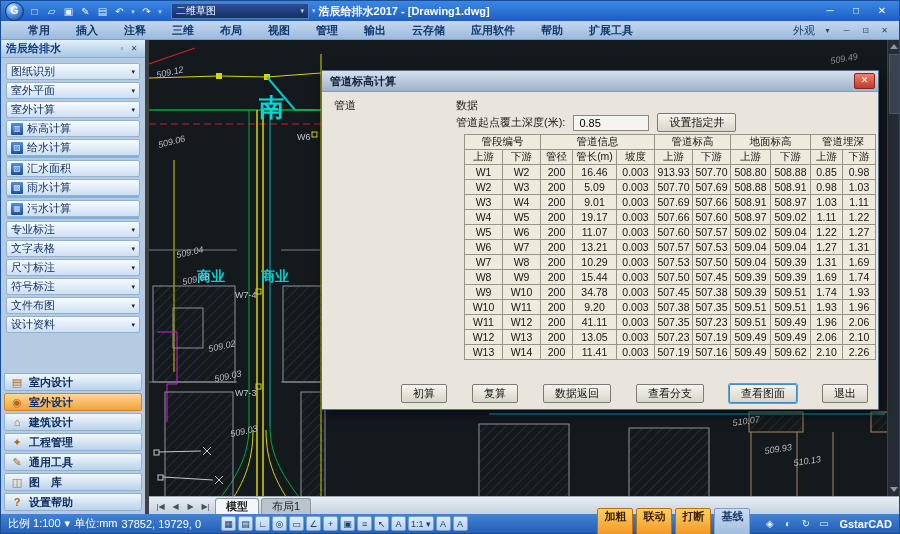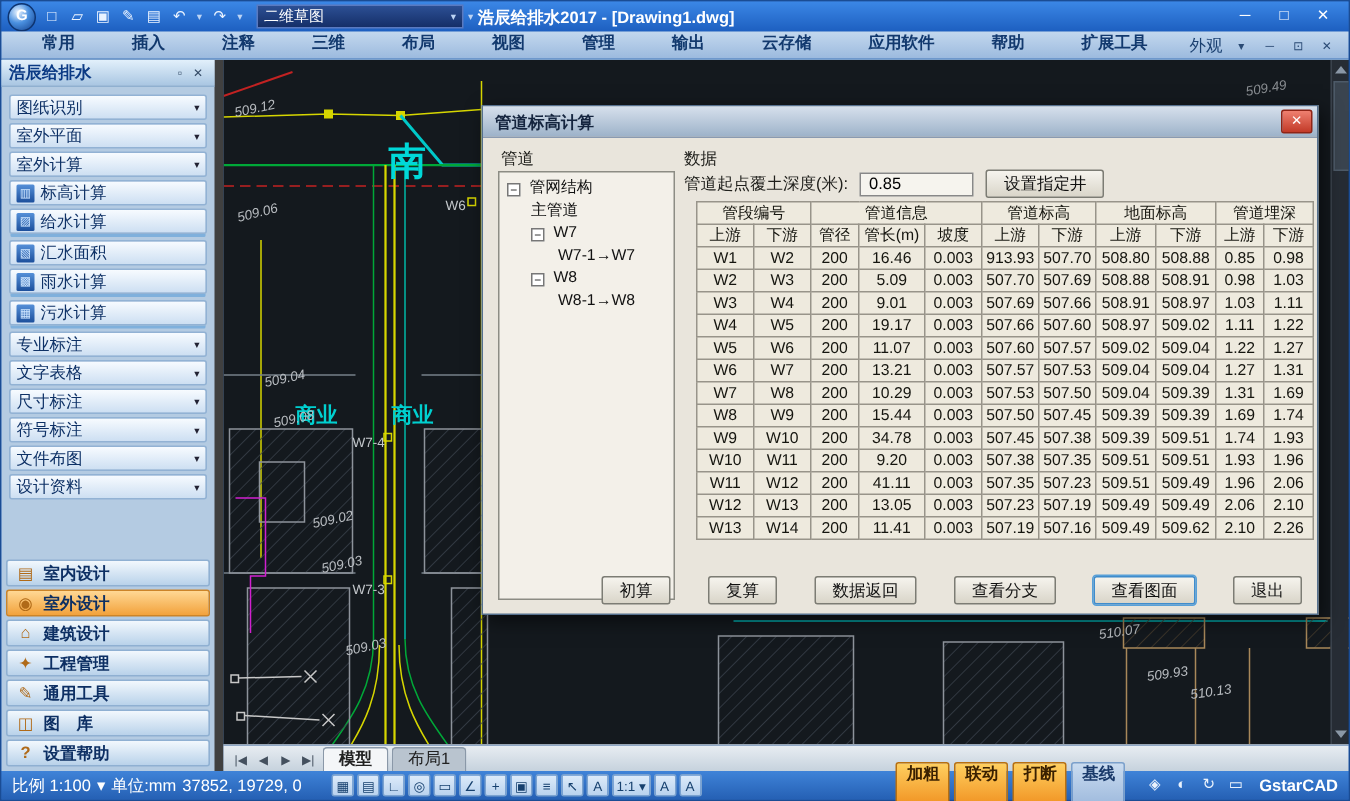--- a/index.html
+++ b/index.html
@@ -16,31 +16,31 @@
   .qat span{width:15px;height:15px;line-height:15px;text-align:center;font-size:10px;color:#eaf3ff;}
   .qat .sm{width:8px;font-size:7px;color:#bcd4f4;}
   .ws-combo{display:flex;align-items:center;width:128px;height:14px;margin-left:4px;padding:0 4px;
     background:linear-gradient(#2c4f94,#152f68);border:1px solid #5a7ac0;color:#fff;font-size:10px;}
   .ws-combo .arr{margin-left:auto;font-size:7px;color:#bcd4f4;}
   .win-title{flex:1;font-size:11px;font-weight:bold;color:#fff;}
   .win-ctrls{display:flex;}
   .win-ctrls span{width:26px;text-align:center;font-size:10px;color:#fff;line-height:18px;}
 
   
-  .ribbon{height:18px;display:flex;gap:12px;padding:0 8px 0 14px;
+  .ribbon{height:18px;display:flex;align-items:center;gap:0;padding:0 8px 0 14px;
     background:linear-gradient(#c3d8ee,#9cbade);border-bottom:1px solid #7aa0cc;}
   .rtab{padding:0 13px;font-size:11px;font-weight:bold;color:#12396e;line-height:17px;}
   .rb-right{margin-left:auto;display:flex;align-items:center;gap:6px;color:#1b4070;font-size:11px;}
   .rb-right .mini{font-size:8px;width:13px;text-align:center;color:#2a4a74;}
 
   
   .content{flex:1;display:flex;min-height:0;}
 
   
-  .sidebar{width:148px;display:flex;flex-direction:column;background:#b4cbe2;border-right:6px solid #404040;box-sizing:border-box;}
+  .sidebar{width:148px;display:flex;flex-direction:column;background:#b4cbe2;border-right:4px solid #404040;box-sizing:border-box;}
   .sb-head{height:17px;display:flex;align-items:center;padding:0 5px;
     background:linear-gradient(#e2f0fb,#a9c6e2);border-bottom:1px solid #90b0d0;
     color:#0b3a84;font-weight:bold;font-size:11px;}
   .sb-head .hic{margin-left:auto;font-size:8px;color:#334a66;width:12px;text-align:center;}
   .sb-head .hic+.hic{margin-left:0;}
   .side-list{padding:3px 0 0 0;}
   .side-item{height:15px;margin:2px 5px;display:flex;align-items:center;padding:0 4px;
     font-size:11px;color:#0e3166;background:linear-gradient(#f7fbff,#cddff2);
     border:1px solid #92b2d4;border-radius:2px;}
   .si-icon{display:none;}
@@ -404,52 +404,20 @@
           <div class="vs-dn"></div>
         </div>
 
         <div class="dialog">
           <div class="dlg-title">
             <span>管道标高计算</span>
             <span class="dlg-close">✕</span>
           </div>
           <div class="dlg-body">
             <span class="grp-label lbl-pipe">管道</span>
-            <div class="tree">
-
-                <div class="tnode lv0">
-                  <span class="tglyph box">−</span>
-                  <span>管网结构</span>
-                </div>
-
-                <div class="tnode lv1">
-                  
-                  <span>主管道</span>
-                </div>
-
-                <div class="tnode lv1">
-                  <span class="tglyph box">−</span>
-                  <span>W7</span>
-                </div>
-
-                <div class="tnode lv2">
-                  
-                  <span>W7-1→W7</span>
-                </div>
-
-                <div class="tnode lv1">
-                  <span class="tglyph box">−</span>
-                  <span>W8</span>
-                </div>
-
-                <div class="tnode lv2">
-                  
-                  <span>W8-1→W8</span>
-                </div>
-              </div>
             <span class="grp-label lbl-data">数据</span>
             <div class="depth-row">
               <span>管道起点覆土深度(米):</span>
               <input class="depth-input" value="0.85" style="">
               <button class="dbtn">设置指定井</button>
             </div>
             <div class="tbl-wrap">
               <table>
                 <colgroup>
                   <col style="width:38px">

